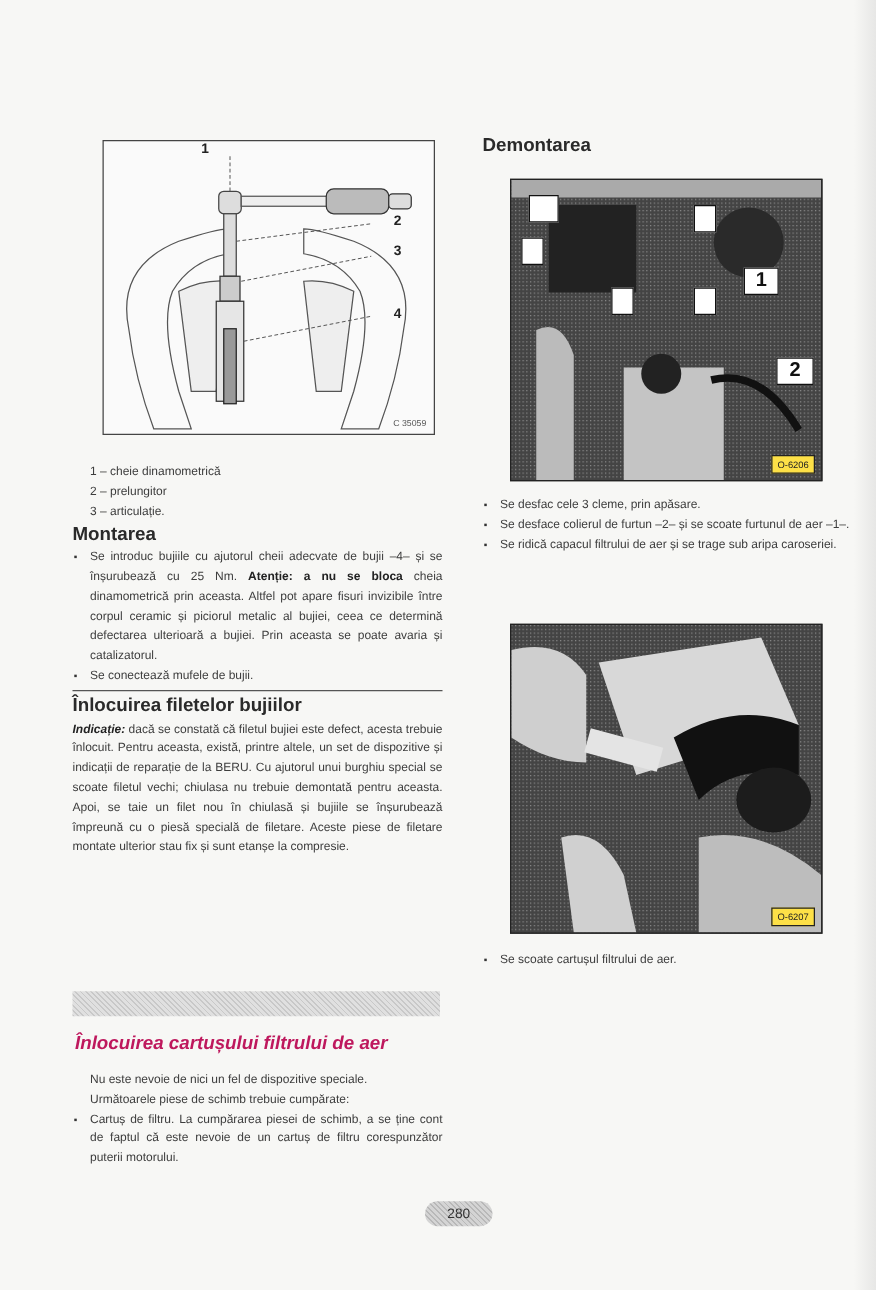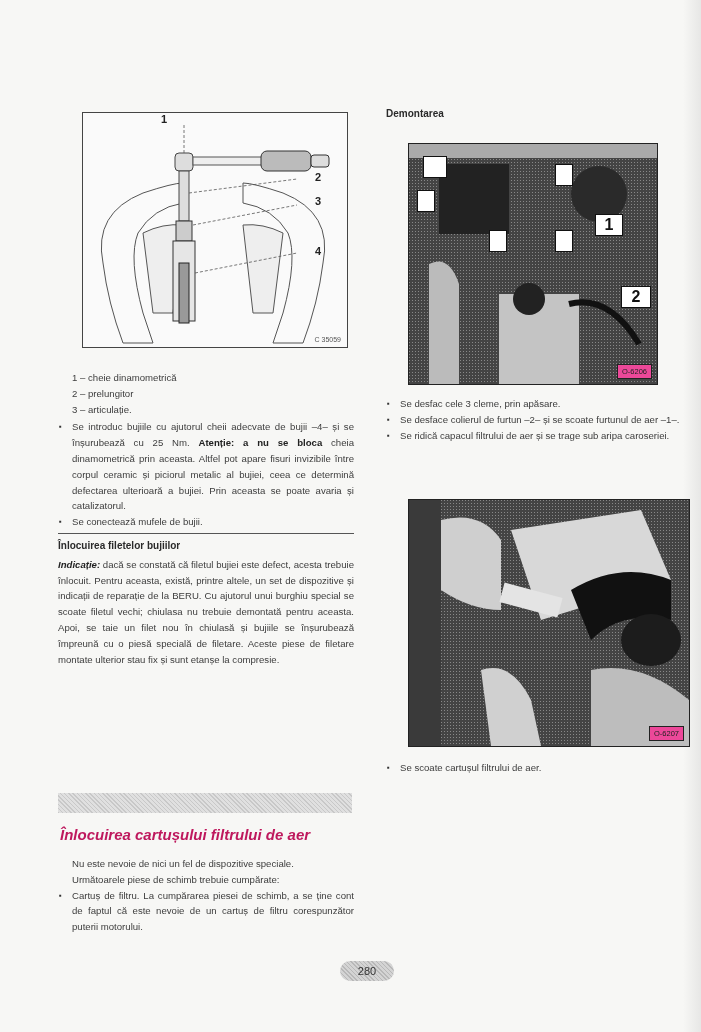--- a/index.html
+++ b/index.html
@@ -12,24 +12,24 @@
   .col-left { position:absolute; left:58px; top:108px; width:296px; }
   .col-right { position:absolute; left:386px; top:108px; width:296px; }
   .fig1 { position:absolute; left:82px; top:112px; width:264px; height:234px;
     border:1.5px solid #444; background:#fafafa; }
   .fig-code { position:absolute; right:6px; bottom:4px; font-size:7px; color:#555; }
   .callout { position:absolute; font-size:11px; font-weight:bold; color:#222; }
   .body-text { font-size:9.6px; line-height:15.8px; color:#3d3d3d; }
   .bullet { position:relative; padding-left:14px; text-align:justify; }
   .bullet::before { content:"\25AA"; position:absolute; left:1px; top:0; font-size:8px; color:#333; }
   .indent { padding-left:14px; }
-  h3 { margin:0; font-size:10px; font-weight:bold; color:#2a2a2a; }
+  h3 { margin:0; font-size:15px; font-weight:bold; color:#2a2a2a; }
   .rule { height:1px; background:#555; margin:3px 0 4px 0; }
   .photo { position:relative; width:248px; border:1px solid #222; overflow:hidden; }
-  .photo-code { position:absolute; right:5px; bottom:5px; background:#ec4899; border:1px solid #222;
+  .photo-code { position:absolute; right:5px; bottom:5px; background:#fde047; border:1px solid #222;
     font-size:7.5px; padding:2px 4px; color:#222; }
   .arrow-box { position:absolute; background:#fff; border:1px solid #111; font-weight:bold;
     font-size:16px; color:#111; text-align:center; line-height:20px; }
   .hatch { position:absolute; left:58px; top:793px; width:294px; height:20px;
     background:repeating-linear-gradient(45deg,#c8c8c8 0 1px,#e0e0e0 1px 3px); }
   .big-title { position:absolute; left:60px; top:826px; font-size:15px; font-weight:bold;
     font-style:italic; color:#be185d; }
   .page-num { position:absolute; left:340px; top:961px; width:54px; height:20px; border-radius:10px;
     background:repeating-linear-gradient(45deg,#b8b8b8 0 1px,#d4d4d4 1px 3px);
     font-size:11px; text-align:center; line-height:20px; color:#333; }
@@ -69,20 +69,21 @@
   <span class="callout" style="left:232px;top:82px;">3</span>
   <span class="callout" style="left:232px;top:132px;">4</span>
   <span class="fig-code">C 35059</span>
 </div>
 
 <div class="col-left body-text" style="top:370px;">
   <div class="indent">1 – cheie dinamometrică</div>
   <div class="indent">2 – prelungitor</div>
   <div class="indent">3 – articulație.</div>
 
+  <h3 style="margin-top:3px;">Montarea</h3>
   <div class="bullet" style="margin-top:2px;">
     <span>Se introduc bujiile cu ajutorul cheii adecvate de bujii –4– și se înșurubează cu 25 Nm. </span><span class="bold">Atenție: a nu se bloca</span><span> cheia dinamometrică prin aceasta. Altfel pot apare fisuri invizibile între corpul ceramic și piciorul metalic al bujiei, ceea ce determină defectarea ulterioară a bujiei. Prin aceasta se poate avaria și catalizatorul.</span>
   </div>
   <div class="bullet">Se conectează mufele de bujii.</div>
 
   <div class="rule"></div>
   <h3>Înlocuirea filetelor bujiilor</h3>
   <div style="text-align:justify;margin-top:3px;">
     <span class="ital">Indicație:</span><span> dacă se constată că filetul bujiei este defect, acesta trebuie înlocuit. Pentru aceasta, există, printre altele, un set de dispozitive și indicații de reparație de la BERU. Cu ajutorul unui burghiu special se scoate filetul vechi; chiulasa nu trebuie demontată pentru aceasta. Apoi, se taie un filet nou în chiulasă și bujiile se înșurubează împreună cu o piesă specială de filetare. Aceste piese de filetare montate ulterior stau fix și sunt etanșe la compresie.</span>
   </div>
@@ -127,21 +128,21 @@
   <div class="arrow-box" style="left:212px;top:142px;width:28px;height:20px;">2</div>
   <span class="photo-code">O-6206</span>
 </div>
 
 <div class="col-right body-text" style="top:396px;">
   <div class="bullet">Se desfac cele 3 cleme, prin apăsare.</div>
   <div class="bullet">Se desface colierul de furtun –2– și se scoate furtunul de aer –1–.</div>
   <div class="bullet">Se ridică capacul filtrului de aer și se trage sub aripa caroseriei.</div>
 </div>
 
-<div class="photo" style="position:absolute;left:408px;top:499px;height:246px;background:#3a3a3a;padding-left:32px;">
+<div class="photo" style="position:absolute;left:408px;top:499px;height:246px;background:#3a3a3a;">
   <svg width="248" height="246">
     <rect width="248" height="246" fill="url(#ht)"></rect>
     <path d="M70 30 L200 10 L230 80 L100 120Z" fill="#d8d8d8"></path>
     <path d="M0 20 Q40 10 60 40 L60 110 Q30 110 0 90Z" fill="#cfcfcf"></path>
     <rect x="60" y="90" width="60" height="20" fill="#e4e4e4" transform="rotate(15 90 100)"></rect>
     <path d="M130 90 Q180 60 230 80 L230 120 Q180 110 150 140Z" fill="#111"></path>
     <ellipse cx="210" cy="140" rx="30" ry="26" fill="#1c1c1c"></ellipse>
     <path d="M40 170 Q70 160 90 200 L100 246 L50 246Z" fill="#d0d0d0"></path>
     <path d="M150 170 Q200 160 248 200 L248 246 L150 246Z" fill="#bdbdbd"></path>
   </svg>

